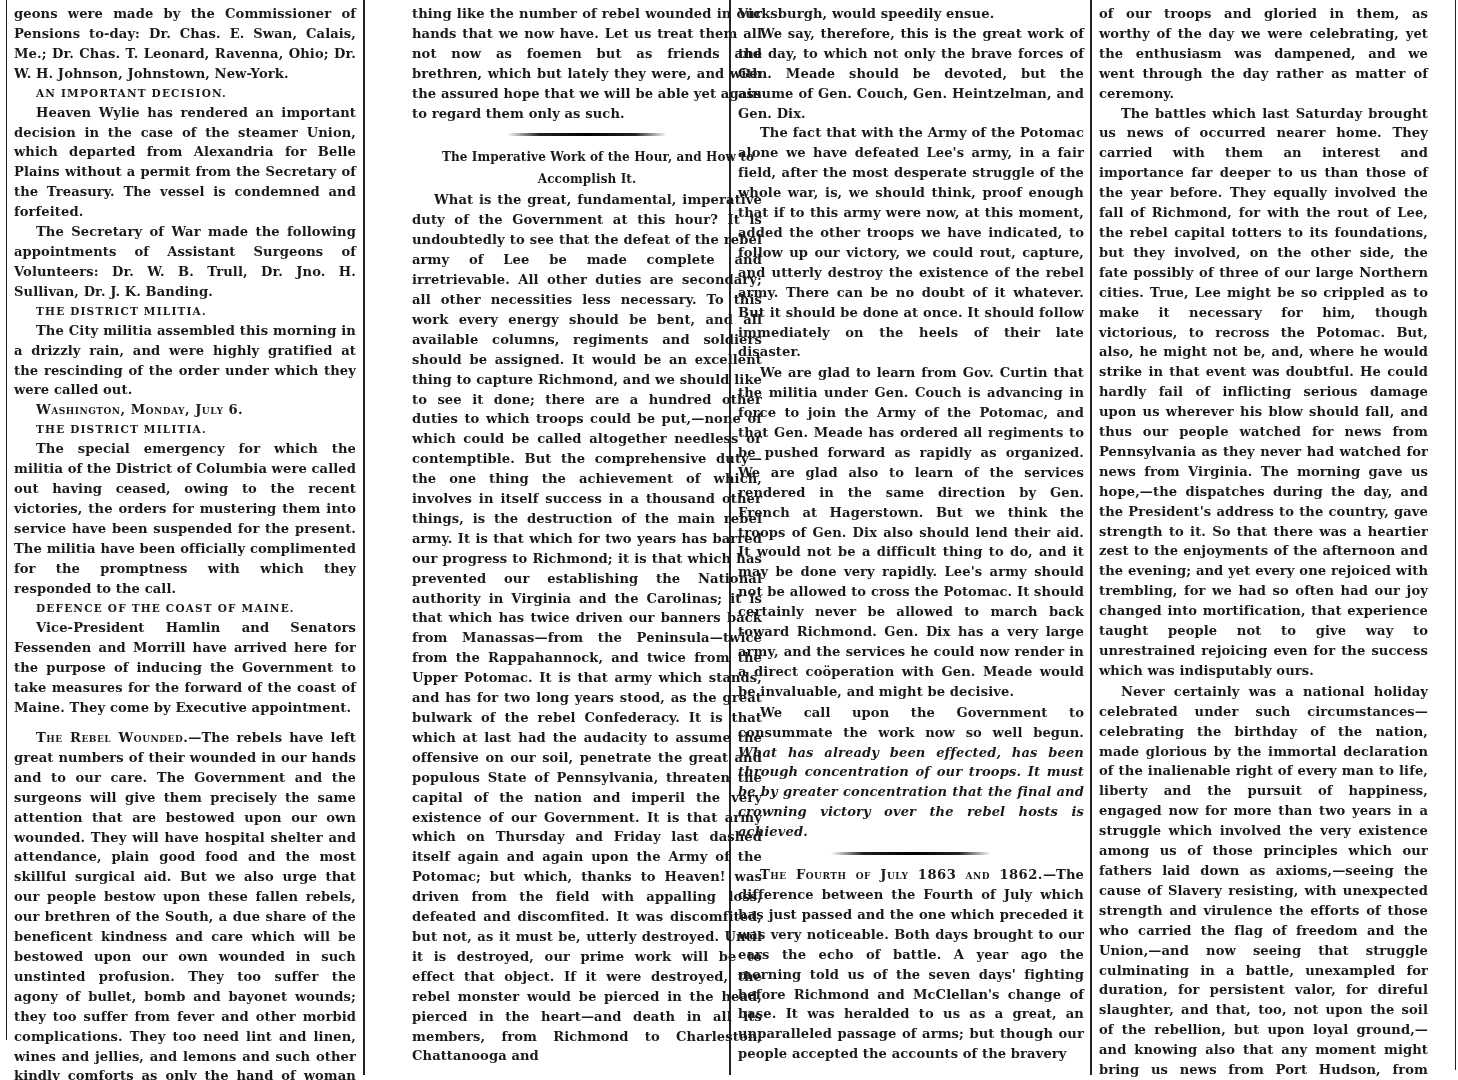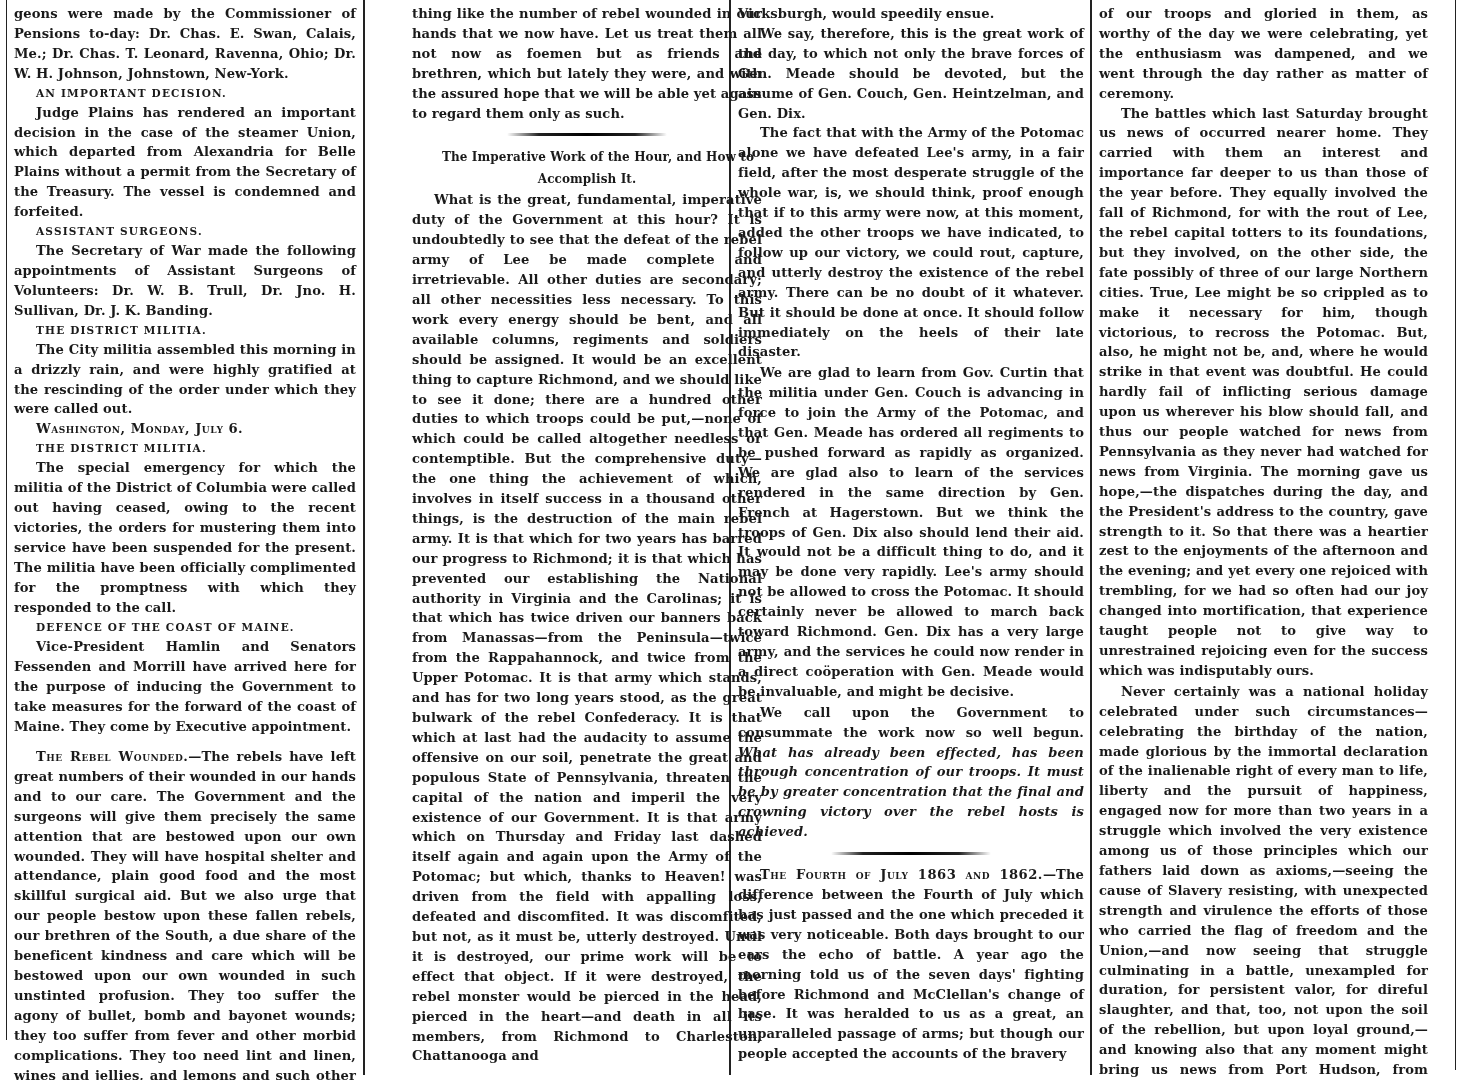--- a/index.html
+++ b/index.html
@@ -58,22 +58,21 @@
 
   <div class="vrule vr0"></div>
   <div class="vrule vr1"></div>
   <div class="vrule vr2"></div>
   <div class="vrule vr3"></div>
   <div class="vrule vr4"></div>
 
   <div class="col c1" style="padding-left:14px;">
     <p class="noind">geons were made by the Commissioner of Pensions to-day: Dr. Chas. E. Swan, Calais, Me.; Dr. Chas. T. Leonard, Ravenna, Ohio; Dr. W. H. Johnson, Johnstown, New-York.</p>
     <p class="subhead">AN IMPORTANT DECISION.</p>
-    <p>Judge Plains has rendered an important decision in the case of the steamer Union, which departed from Alexandria for Belle Plains without a permit from the Secretary of the Treasury. The vessel is condemned and forfeited.</p>
-    <p class="subhead">ASSISTANT SURGEONS.</p>
+    <p>Heaven Wylie has rendered an important decision in the case of the steamer Union, which departed from Alexandria for Belle Plains without a permit from the Secretary of the Treasury. The vessel is condemned and forfeited.</p>
     <p>The Secretary of War made the following appointments of Assistant Surgeons of Volunteers: Dr. W. B. Trull, Dr. Jno. H. Sullivan, Dr. J. K. Banding.</p>
     <p class="subhead">THE DISTRICT MILITIA.</p>
     <p>The City militia assembled this morning in a drizzly rain, and were highly gratified at the rescinding of the order under which they were called out.</p>
     <p class="dateline sc">Washington, Monday, July 6.</p>
     <p class="subhead">THE DISTRICT MILITIA.</p>
     <p>The special emergency for which the militia of the District of Columbia were called out having ceased, owing to the recent victories, the orders for mustering them into service have been suspended for the present. The militia have been officially complimented for the promptness with which they responded to the call.</p>
     <p class="subhead gap">DEFENCE OF THE COAST OF MAINE.</p>
     <p>Vice-President Hamlin and Senators Fessenden and Morrill have arrived here for the purpose of inducing the Government to take measures for the forward of the coast of Maine. They come by Executive appointment.</p>
     <p class="gap" style="margin-top:10px;"><span class="sc">The Rebel Wounded.</span><span>—The rebels have left great numbers of their wounded in our hands and to our care. The Government and the surgeons will give them precisely the same attention that are bestowed upon our own wounded. They will have hospital shelter and attendance, plain good food and the most skillful surgical aid. But we also urge that our people bestow upon these fallen rebels, our brethren of the South, a due share of the beneficent kindness and care which will be bestowed upon our own wounded in such unstinted profusion. They too suffer the agony of bullet, bomb and bayonet wounds; they too suffer from fever and other morbid complications. They too need lint and linen, wines and jellies, and lemons and such other kindly comforts as only the hand of woman can furnish and bestow. Lately our mortal foes and deserving only of the fate they received, they are now at our mercy, and merit only such kindnesses as are dictated by humanity and Christianity to the fallen.</span></p>
 

